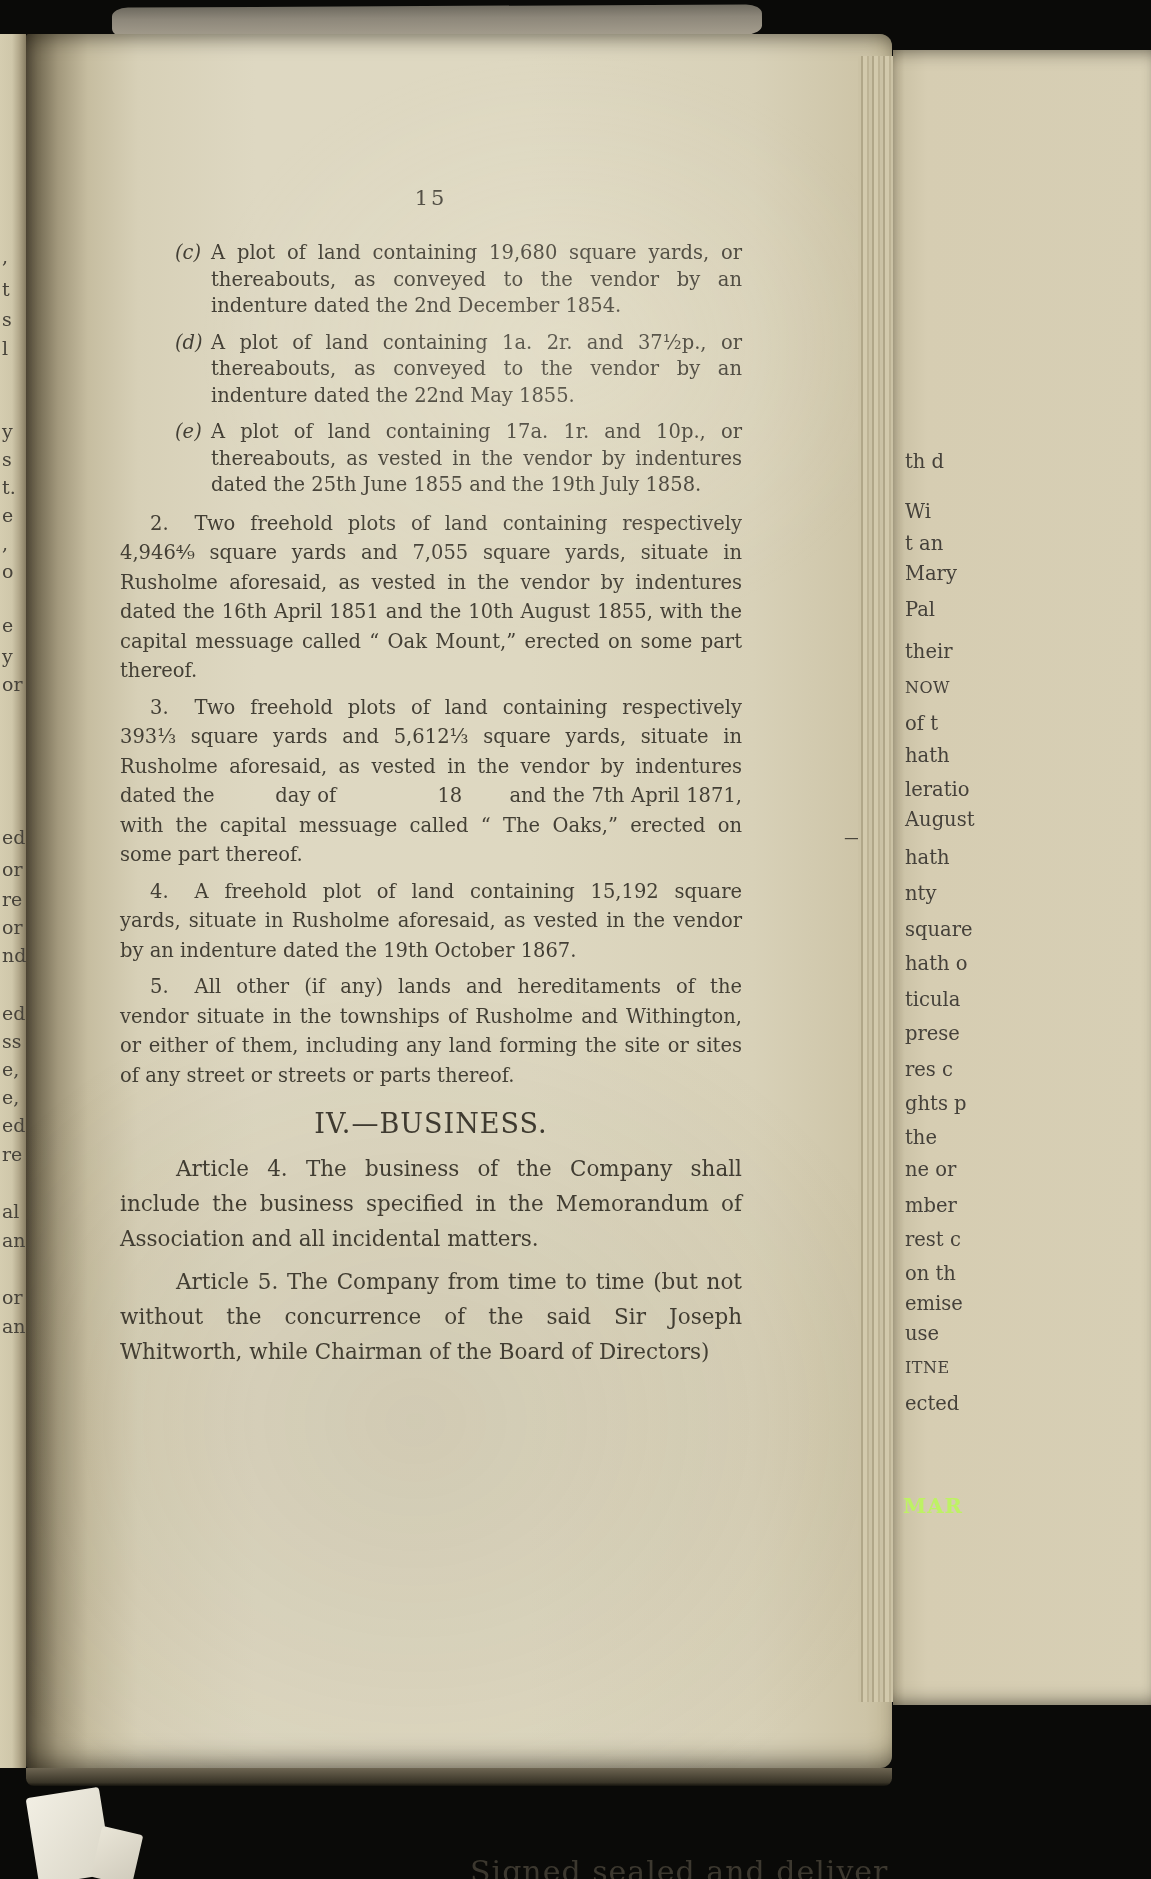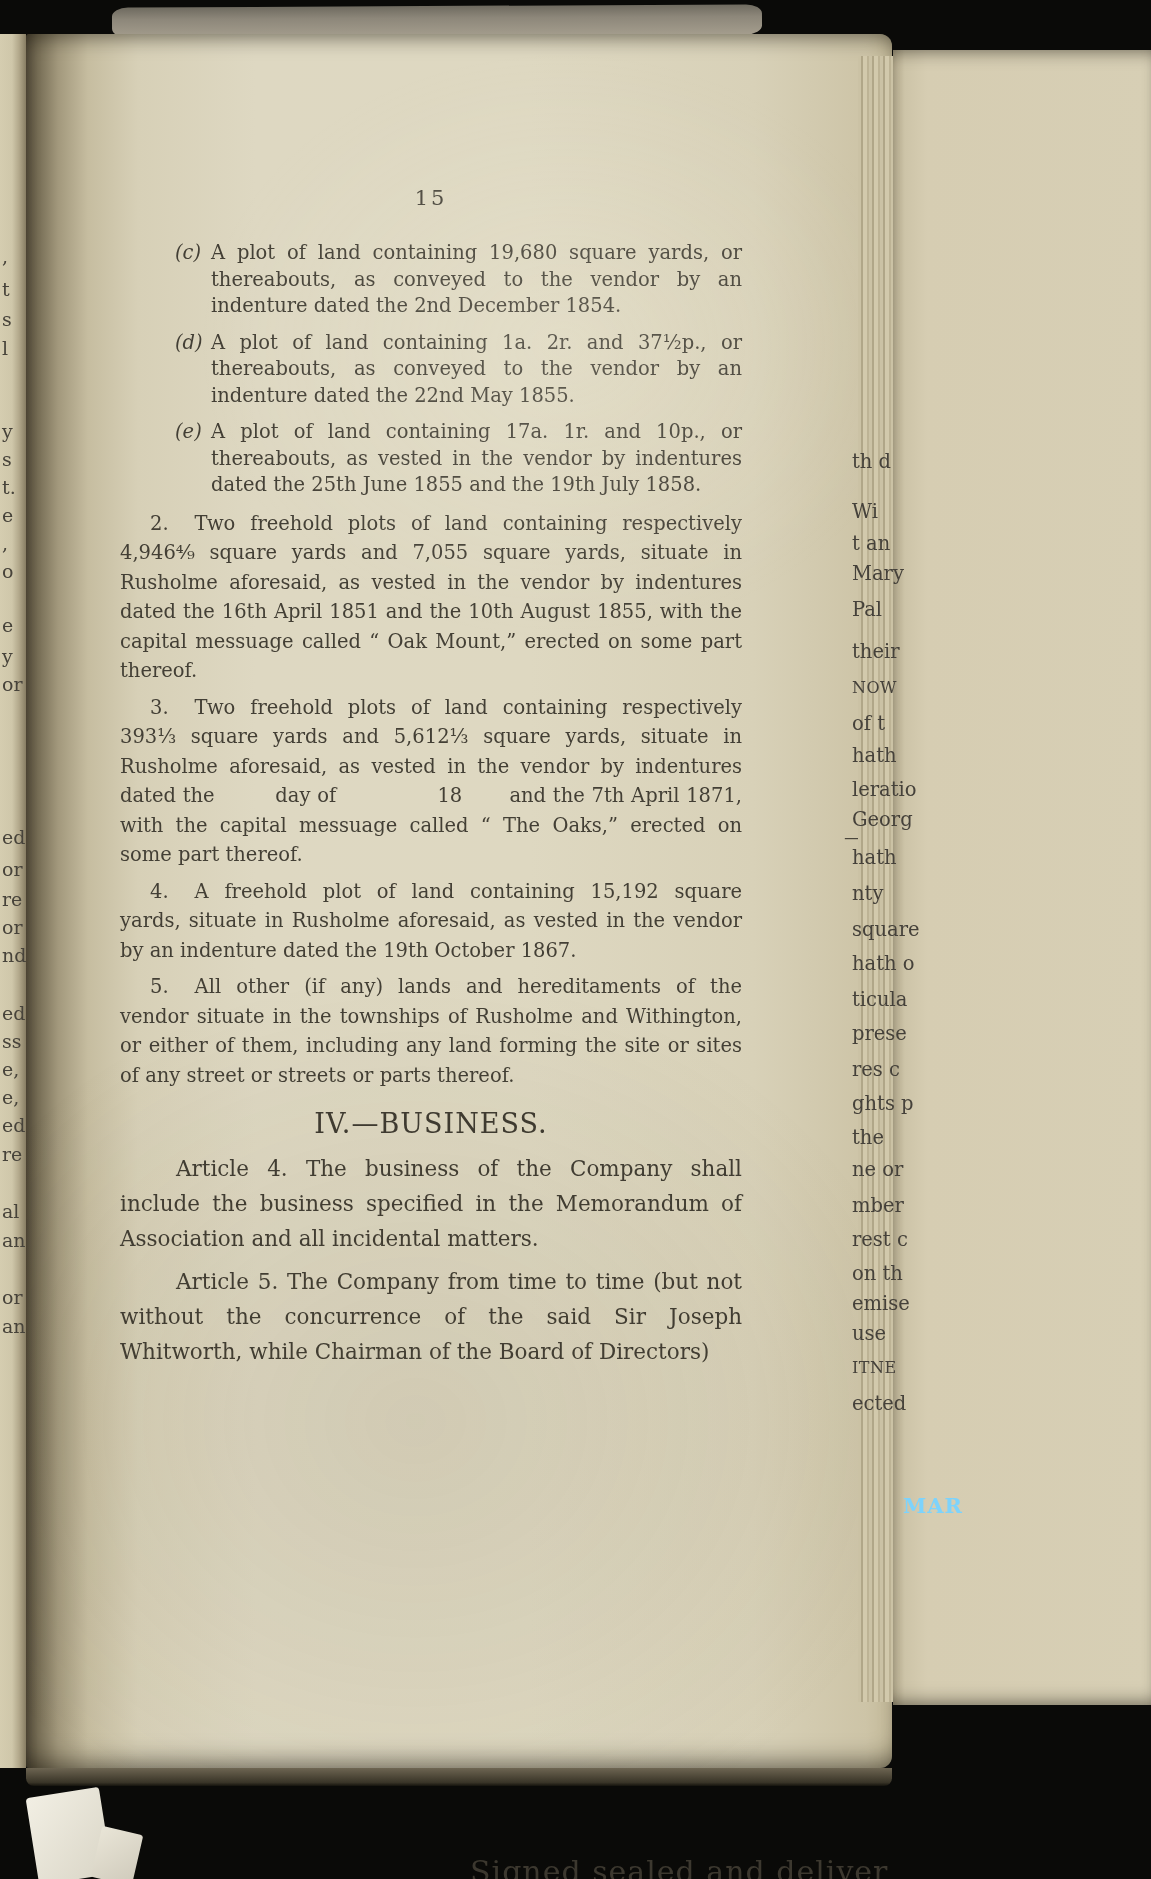--- a/index.html
+++ b/index.html
@@ -88,25 +88,25 @@
   }
 
   
   .right-page {
     position:absolute; left:893px; top:50px; width:258px; height:1655px;
     background:linear-gradient(90deg,#b4aa8d 0,#cdc4a8 12px,#d6cdb2 34px,#d7cfb5 100%);
     box-shadow:inset 0 12px 16px -10px rgba(20,16,8,.5),
                inset 0 -14px 18px -12px rgba(20,16,8,.55);
   }
   .rfrag {
-    position:absolute; left:852px;
+    position:absolute; left:905px;
     font-size:19.5px; line-height:24px; color:#45413a; white-space:nowrap;
   }
   .rfrag.caps { font-size:16px; letter-spacing:.5px; }
-  .rfrag.bold-frag { font-weight:bold; font-size:21px; letter-spacing:1px; color:#7dd3fc; }
+  .rfrag.bold-frag { font-weight:bold; font-size:21px; letter-spacing:1px; color:#bef264; }
 
   
   .scrap-a {
     position:absolute; left:32px; top:1792px; width:74px; height:88px;
     background:linear-gradient(135deg,#f2efe4,#d9d5c6);
     transform:rotate(-9deg); border-radius:4px;
   }
   .scrap-b {
     position:absolute; left:96px; top:1830px; width:42px; height:52px;
     background:linear-gradient(135deg,#e9e5d7,#cfcabb);
@@ -204,21 +204,21 @@
   <span class="rfrag" style="top:450px">th d</span>
   <span class="rfrag" style="top:500px">Wi</span>
   <span class="rfrag" style="top:532px">t an</span>
   <span class="rfrag" style="top:562px">Mary</span>
   <span class="rfrag" style="top:598px">Pal</span>
   <span class="rfrag" style="top:640px">their</span>
   <span class="rfrag caps" style="top:676px">NOW</span>
   <span class="rfrag" style="top:712px">of t</span>
   <span class="rfrag" style="top:744px">hath</span>
   <span class="rfrag" style="top:778px">leratio</span>
-  <span class="rfrag" style="top:808px">Georg</span>
+  <span class="rfrag" style="top:808px">August</span>
   <span class="rfrag" style="top:846px">hath</span>
   <span class="rfrag" style="top:882px">nty</span>
   <span class="rfrag" style="top:918px">square</span>
   <span class="rfrag" style="top:952px">hath o</span>
   <span class="rfrag" style="top:988px">ticula</span>
   <span class="rfrag" style="top:1022px">prese</span>
   <span class="rfrag" style="top:1058px">res c</span>
   <span class="rfrag" style="top:1092px">ghts p</span>
   <span class="rfrag" style="top:1126px">the</span>
   <span class="rfrag" style="top:1158px">ne or</span>

